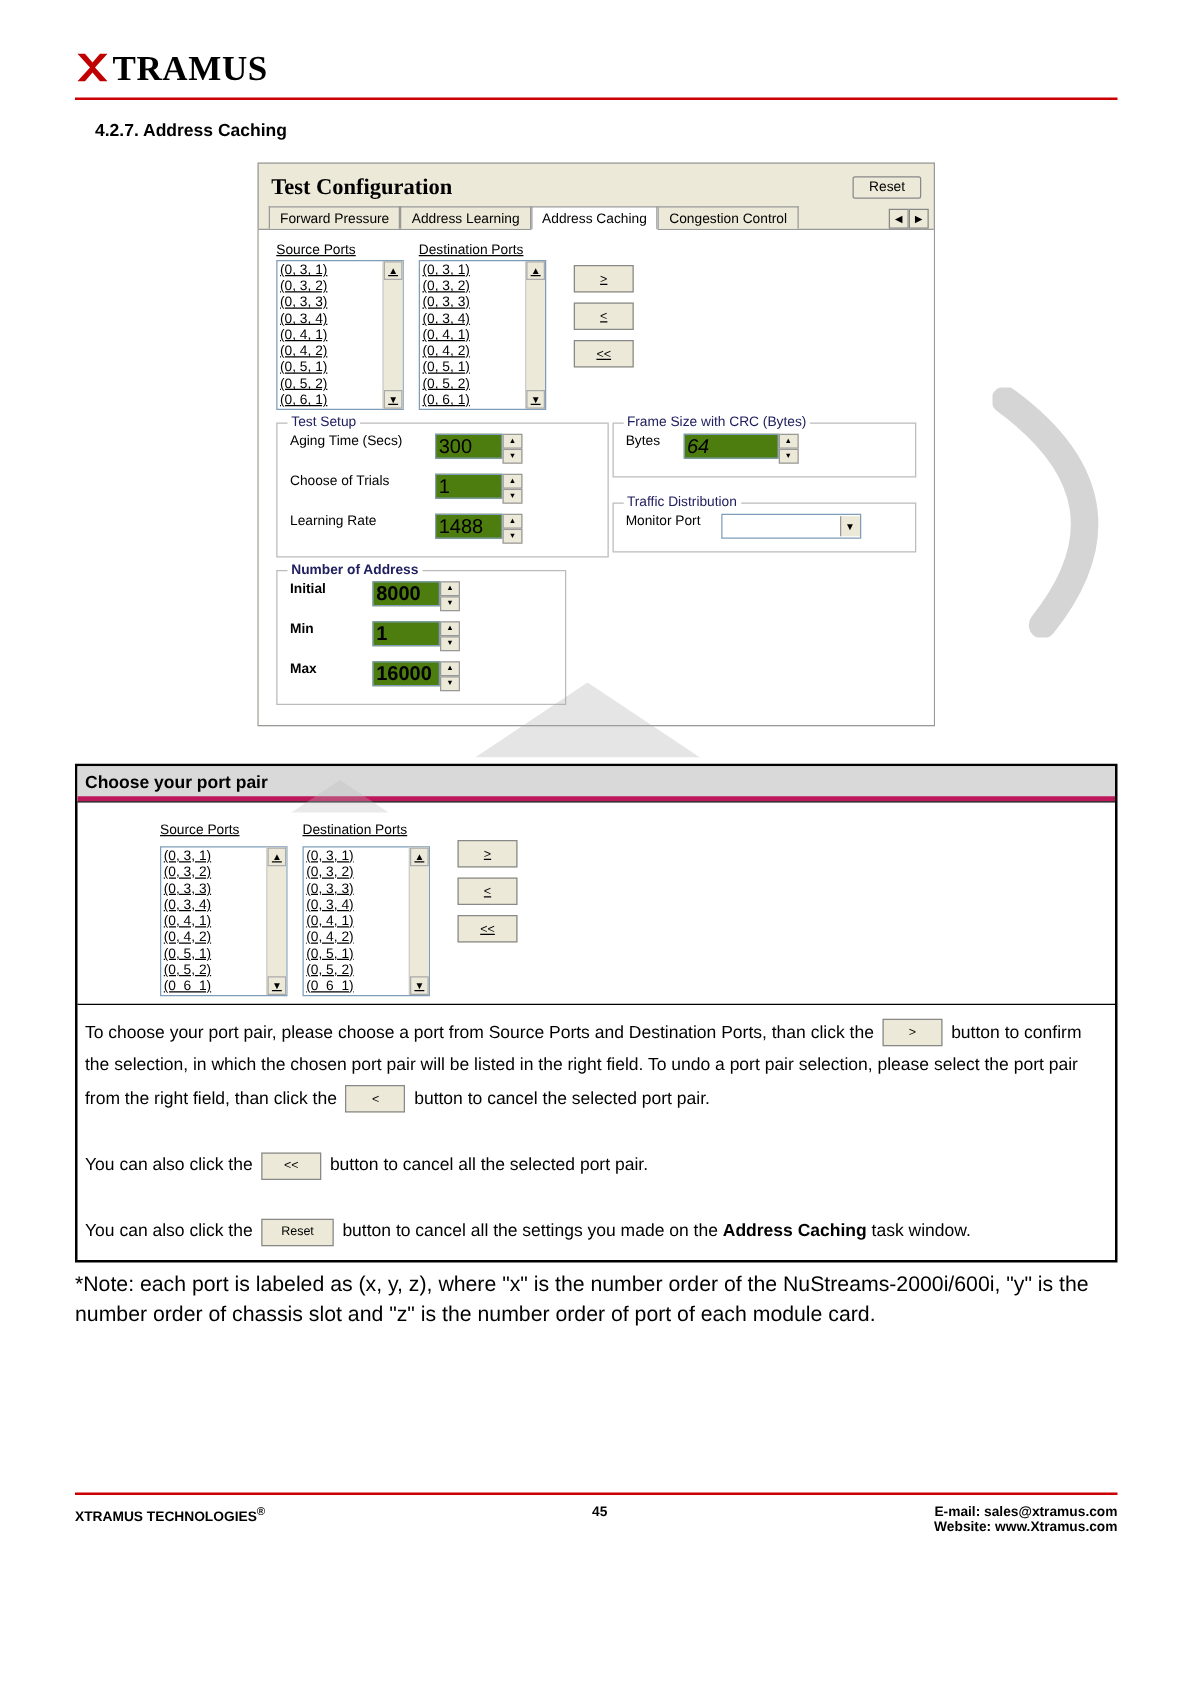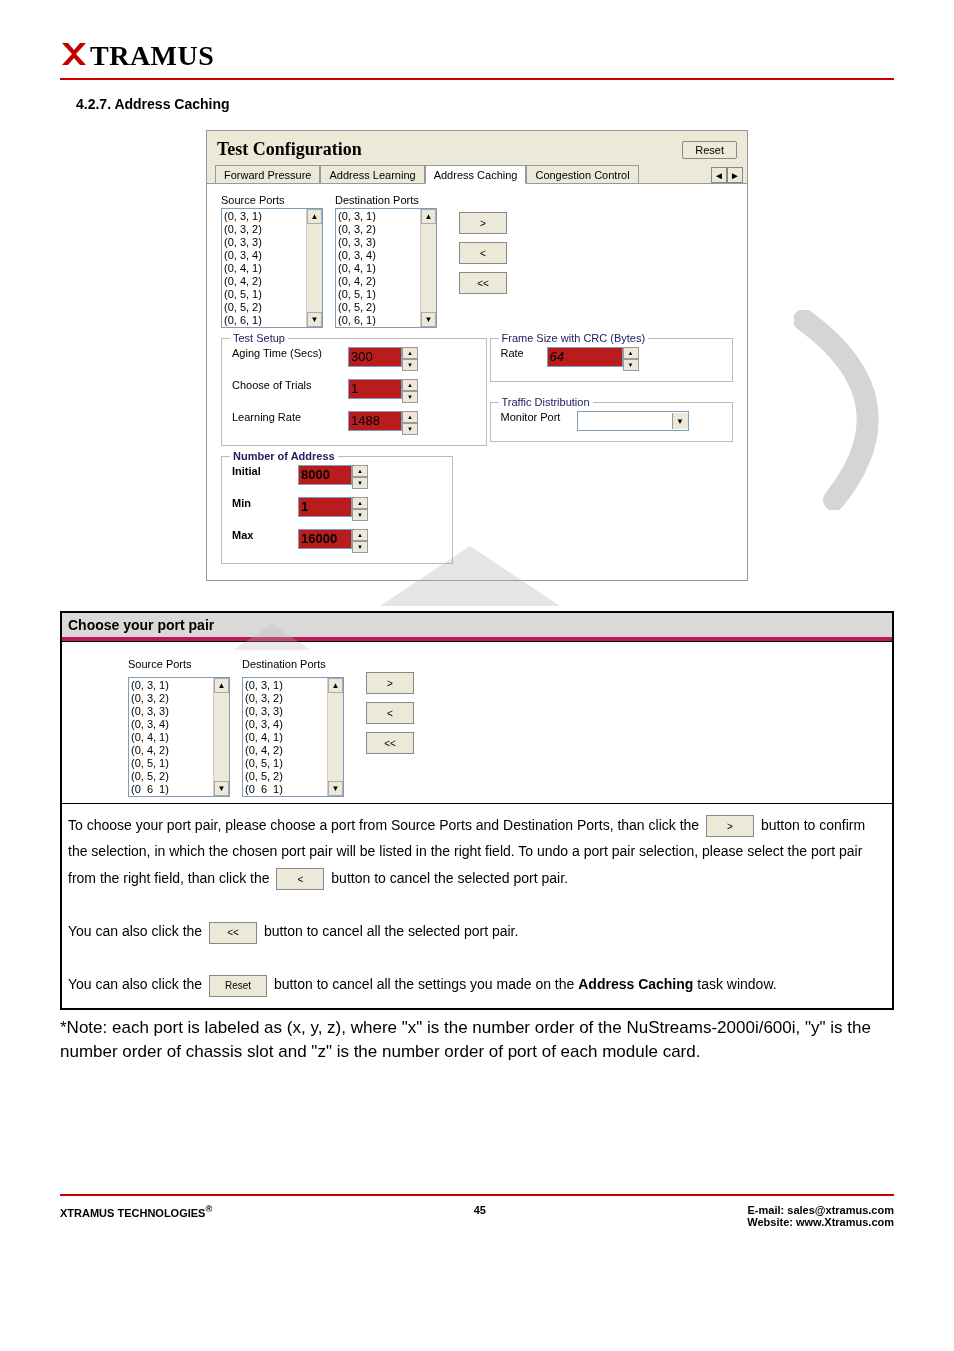--- a/index.html
+++ b/index.html
@@ -109,20 +109,21 @@
     justify-content: center;
   }
   .dialog-body {
     background: #fff;
     padding: 10px 14px 16px 14px;
   }
   .ports-row {
     display: flex;
     gap: 12px;
     align-items: flex-start;
+    text-decoration: underline;
   }
   .ports-col {
     display: flex;
     flex-direction: column;
   }
   .ports-label {
     font-size: 11px;
     margin-bottom: 2px;
   }
   .listbox {
@@ -210,23 +211,23 @@
     width: 110px;
     font-size: 11px;
   }
   .num-input {
     display: flex;
   }
   .num-box {
     width: 48px;
     height: 16px;
     border: 1px solid #7f9db9;
-    font-size: 13px;
+    font-size: 16px;
     padding: 1px 2px;
-    background: #b91c1c;
+    background: #4d7c0f;
   }
   .spin {
     display: flex;
     flex-direction: column;
     margin-left: 0;
   }
   .spin-btn {
     width: 14px;
     height: 10px;
     background: #ece9d8;
@@ -447,21 +448,21 @@
                     </div>
                 </div>
               </div>
             </div>
           </div>
 
           <div style="flex:1; display:flex; flex-direction:column; gap:10px;">
             <div class="groupbox">
               <div class="groupbox-title">Frame Size with CRC (Bytes)</div>
               <div class="field-row">
-                <div class="field-label" style="width:40px;">Rate</div>
+                <div class="field-label" style="width:40px;">Bytes</div>
                 <div class="num-input">
                   <div class="num-box" style="width:70px;font-style:italic;">64</div>
                   <div class="spin">
                       <div class="spin-btn">▲</div>
                       <div class="spin-btn">▼</div>
                     </div>
                 </div>
               </div>
             </div>
             <div class="groupbox">

